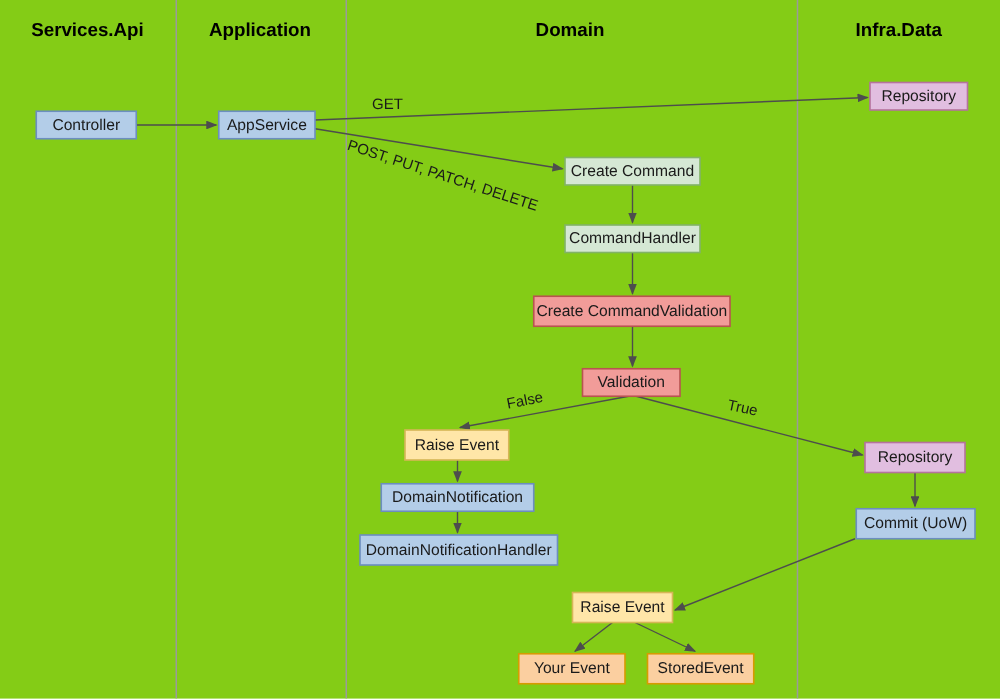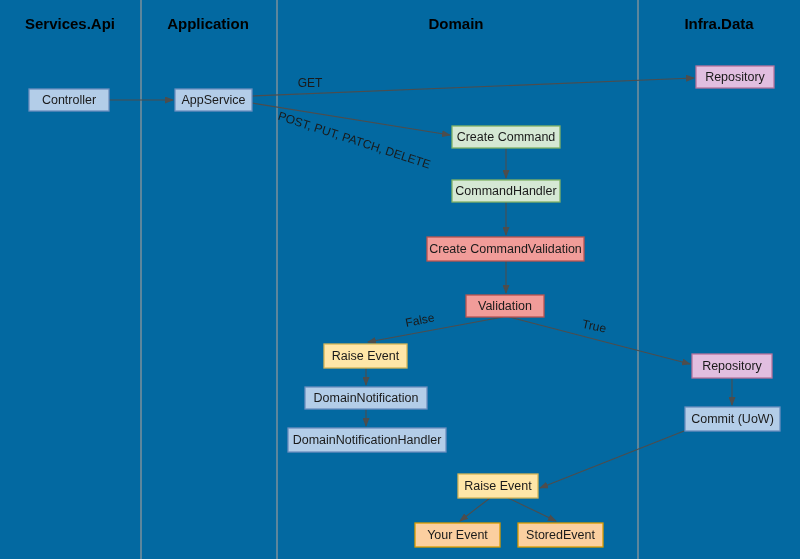--- a/index.html
+++ b/index.html
@@ -10,21 +10,21 @@
   body {
     width: 800px;
     height: 559px;
     font-family: "Liberation Sans", sans-serif;
     overflow: hidden;
   }
   #diagram-root {
     position: relative;
     width: 800px;
     height: 559px;
-    background: #0369a1;
+    background: #84cc16;
     text-align: right;
   }
   svg.canvas {
     position: absolute;
     top: 0;
     left: 0;
     width: 800px;
     height: 559px;
   }
   .lane-title {

